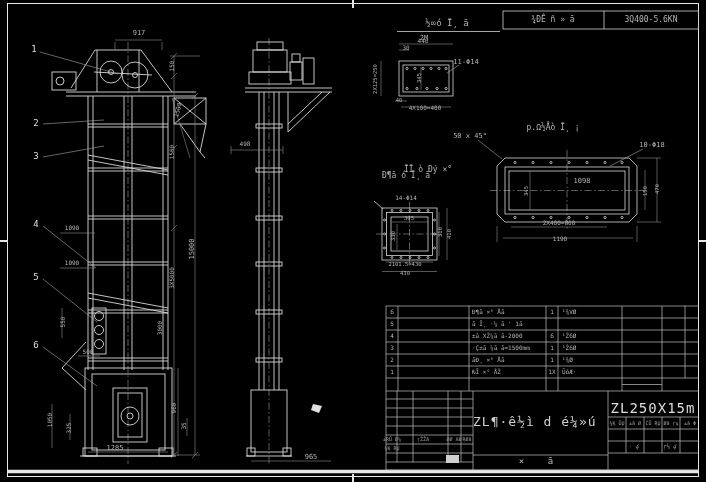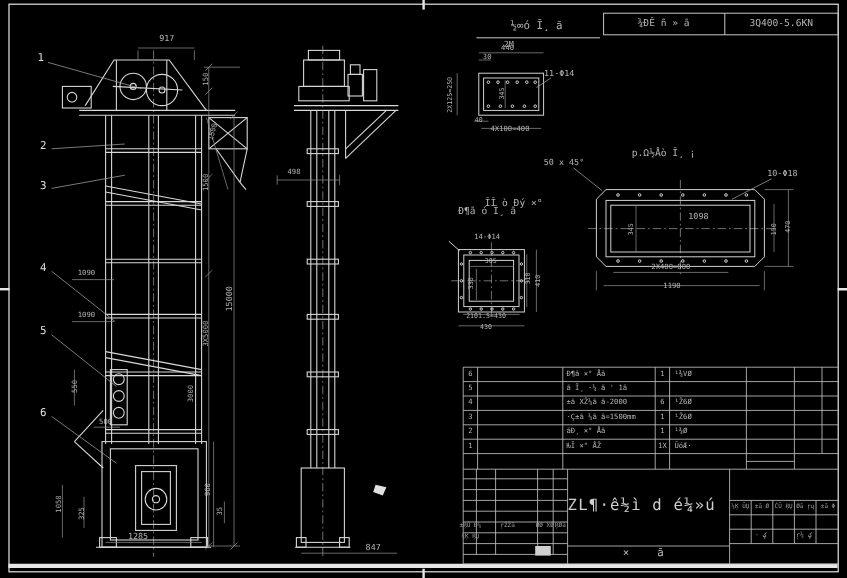--- a/index.html
+++ b/index.html
@@ -331,21 +331,21 @@
       <div class="lbl" style="left: 72px; top: 263px; font-size: 6px; transform: translate(-50%, -50%);">1090</div>
       <div class="lbl" style="left: 63px; top: 322px; font-size: 6px; transform: translate(-50%, -50%) rotate(-90deg);">550</div>
       <div class="lbl" style="left: 88px; top: 352px; font-size: 6px; transform: translate(-50%, -50%);">500</div>
       <div class="lbl" style="left: 160px; top: 328px; font-size: 6px; transform: translate(-50%, -50%) rotate(-90deg);">3000</div>
       <div class="lbl" style="left: 50px; top: 420px; font-size: 6px; transform: translate(-50%, -50%) rotate(-90deg);">1050</div>
       <div class="lbl" style="left: 69px; top: 428px; font-size: 6px; transform: translate(-50%, -50%) rotate(-90deg);">325</div>
       <div class="lbl" style="left: 174px; top: 408px; font-size: 6px; transform: translate(-50%, -50%) rotate(-90deg);">960</div>
       <div class="lbl" style="left: 184px; top: 426px; font-size: 6px; transform: translate(-50%, -50%) rotate(-90deg);">35</div>
       <div class="lbl" style="left: 115px; top: 448px; font-size: 7px; transform: translate(-50%, -50%);">1285</div>
       <div class="lbl" style="left: 245px; top: 144px; font-size: 6px; transform: translate(-50%, -50%);">498</div>
-      <div class="lbl" style="left: 311px; top: 457px; font-size: 7px; transform: translate(-50%, -50%);">847</div>
+      <div class="lbl" style="left: 311px; top: 457px; font-size: 7px; transform: translate(-50%, -50%);">965</div>
       <div class="lbl" style="left: 423px; top: 41px; font-size: 6px; transform: translate(-50%, -50%);">440</div>
       <div class="lbl" style="left: 406px; top: 48px; font-size: 6px; transform: translate(-50%, -50%);">30</div>
       <div class="lbl" style="left: 466px; top: 62px; font-size: 7px; transform: translate(-50%, -50%);">11-Φ14</div>
       <div class="lbl" style="left: 376px; top: 79px; font-size: 5.5px; transform: translate(-50%, -50%) rotate(-90deg);">2X125=250</div>
       <div class="lbl" style="left: 420px; top: 78px; font-size: 5.5px; transform: translate(-50%, -50%) rotate(-90deg);">345</div>
       <div class="lbl" style="left: 399px; top: 101px; font-size: 5.5px; transform: translate(-50%, -50%);">40</div>
       <div class="lbl" style="left: 425px; top: 108px; font-size: 6px; transform: translate(-50%, -50%);">4X100=400</div>
       <div class="lbl" style="left: 470px; top: 136px; font-size: 7px; transform: translate(-50%, -50%);">50 x 45°</div>
       <div class="lbl" style="left: 553px; top: 128px; font-size: 8px; transform: translate(-50%, -50%);">p.Ω½Åò Ī¸ ¡</div>
       <div class="lbl" style="left: 652px; top: 145px; font-size: 7px; transform: translate(-50%, -50%);">10-Φ18</div>
@@ -398,20 +398,21 @@
 
 <div class="bomh" style="left:392px;top:384px;">Øā¼</div>
 <div class="bomh" style="left:433px;top:384px;">' ā¼Ž</div>
 <div class="bomh" style="left:507px;top:384px;">ŽĐºÆ</div>
 <div class="bomh small" style="left:552px;top:384px;">Øāl</div>
 <div class="bomh" style="left:590px;top:384px;">ŗŽ āT</div>
 <div class="bomh small" style="left:642px;top:381px;">«Ž¼X¼ØŽ</div>
 <div class="bomh small" style="left:642px;top:388px;">ØŽ ā¸</div>
 <div class="bomh" style="left:680px;top:384px;font-size:7px;">±,XØ</div>
 
+<div class="tb" id="model-number">ZL250X15m</div>
 <div class="tb" id="drawing-title">ZL¶·ê½ì d é¼»ú</div>
 <div class="tb" id="doc-type">× ā</div>
 <div class="tb sig" style="left:392px;top:439px;">±ŖŪ Đ¼</div>
 <div class="tb sig" style="left:423px;top:439px;">ŗŽŽā</div>
 <div class="tb sig" style="left:454px;top:439px;">ØØ XØ</div>
 <div class="tb sig" style="left:467px;top:439px;">ŖØā</div>
 <div class="tb sig" style="left:392px;top:448px;">¼Ķ ŖŲ</div>
 <div class="tb mini" style="left:617px;top:423px;">¼Ķ ŪŲ</div>
 <div class="tb mini" style="left:635px;top:423px;">±ā Ø</div>
 <div class="tb mini" style="left:653px;top:423px;">ĆŪ ŖŲ</div>

